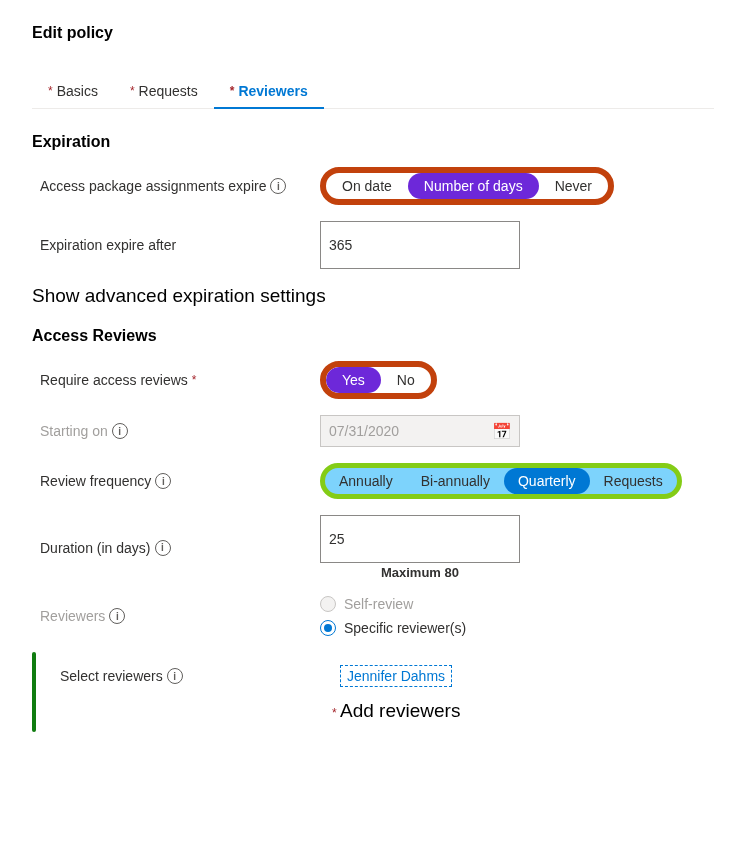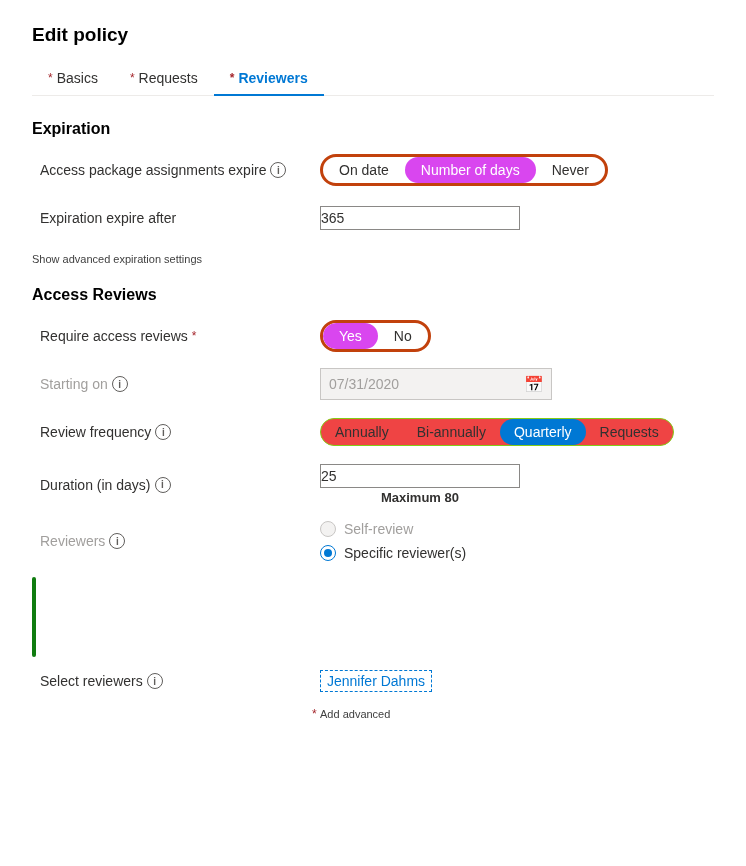--- a/index.html
+++ b/index.html
@@ -6,23 +6,23 @@
     body {
       font-family: 'Segoe UI', Arial, sans-serif;
       font-size: 14px;
       background: #fff;
       color: #323130;
       width: 746px;
       min-height: 866px;
       padding: 24px 32px;
     }
     h1 {
-      font-size: 19px;
-      font-weight: 600;
-      margin-bottom: 16px;
+      font-size: 16px;
+      font-weight: 600;
+      margin-bottom: 33px;
       color: #000;
     }
     .tabs {
       display: flex;
       gap: 0;
       border-bottom: 1px solid #edebe9;
       margin-bottom: 24px;
     }
     .tab {
       padding: 8px 16px;
@@ -81,68 +81,68 @@
       border: 1px solid #605e5c;
       font-size: 10px;
       color: #605e5c;
       cursor: default;
       font-style: normal;
       font-weight: 600;
     }
     
     .toggle-group {
       display: inline-flex;
-      border: 3px solid #c2410c;
+      border: 6px solid #c2410c;
       border-radius: 20px;
       overflow: hidden;
       background: #fff;
     }
     .toggle-btn {
       padding: 5px 16px;
       border: none;
       background: transparent;
       cursor: pointer;
       font-size: 14px;
       color: #323130;
       border-radius: 20px;
       transition: background 0.1s;
     }
     .toggle-btn.active {
-      background: #d946ef;
+      background: #6d28d9;
       color: #fff;
       font-weight: 500;
     }
     
     .text-input {
       border: 1px solid #8a8886;
-      padding: 5px 0;
+      padding: 5px 8px;
       font-size: 14px;
       width: 200px;
-      height: 24px;
+      height: 48px;
       color: #323130;
       outline: none;
     }
     
     .link {
-      color: #404040;
-      cursor: pointer;
-      font-size: 11px;
+      color: #000000;
+      cursor: pointer;
+      font-size: 19px;
       text-decoration: none;
     }
     
     .date-input-wrap {
       position: relative;
       display: inline-flex;
       align-items: center;
     }
     .date-input {
       border: 1px solid #c8c6c4;
       padding: 5px 8px;
       font-size: 14px;
-      width: 232px;
+      width: 200px;
       height: 32px;
       color: #a19f9d;
       background: #f3f2f1;
       outline: none;
       padding-right: 32px;
     }
     .calendar-icon {
       position: absolute;
       right: 8px;
       color: #a19f9d;
@@ -194,21 +194,20 @@
       color: #323130;
       margin-top: 2px;
       text-align: center;
       width: 200px;
     }
     
     .reviewer-section {
       display: flex;
       margin-top: 8px;
       margin-bottom: 8px;
-      flex-direction: column;
     }
     .green-bar {
       width: 4px;
       background: #107c10;
       margin-right: 16px;
       min-height: 80px;
       border-radius: 2px;
     }
     .reviewer-content {
       flex: 1;
@@ -220,24 +219,24 @@
       cursor: pointer;
       display: inline-block;
       border: 1px dashed #0078d4;
       padding: 2px 6px;
     }
     .section-divider {
       margin-bottom: 20px;
     }
     .frequency-group {
       display: inline-flex;
-      border: 1px solid #84cc16;
+      border: 5px solid #84cc16;
       border-radius: 20px;
       overflow: hidden;
-      background: #ef4444;
+      background: #7dd3fc;
     }
     .freq-btn {
       padding: 5px 14px;
       border: none;
       background: transparent;
       cursor: pointer;
       font-size: 14px;
       color: #323130;
       border-radius: 20px;
     }
@@ -381,17 +380,17 @@
         <div class="form-label">
           <span>Select reviewers</span>
           <span class="info-icon">i</span>
         </div>
         <div class="form-control">
           <span class="reviewer-name">Jennifer Dahms</span>
         </div>
       </div>
       <div style="margin-left: 280px; margin-top: 4px;">
         <span class="required-star">* </span>
-        <a class="link">Add advanced</a>
+        <a class="link">Add reviewers</a>
       </div>
     </div>
   </div>
 </div>
 
 </body></html>

